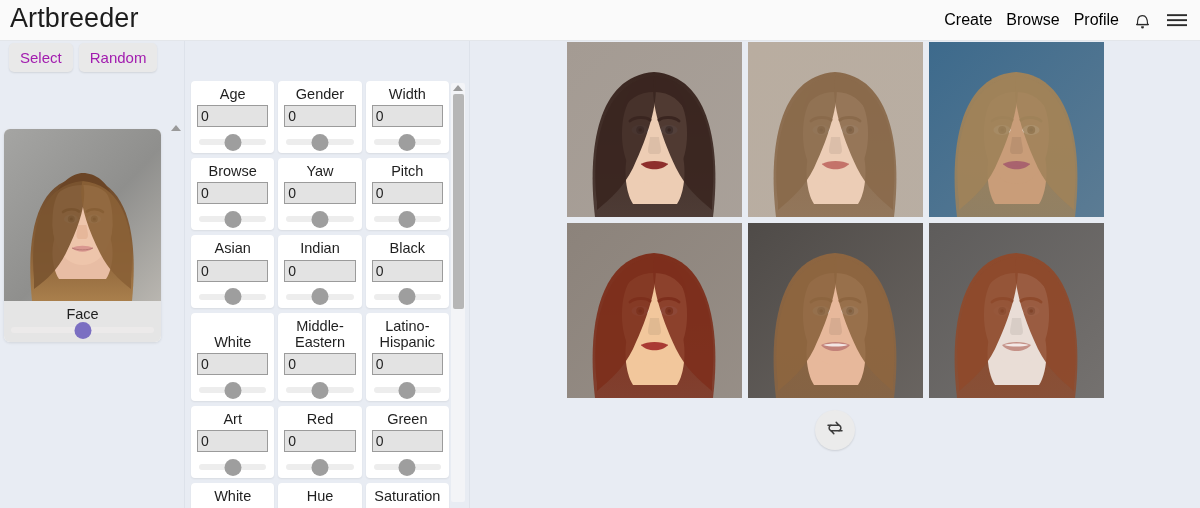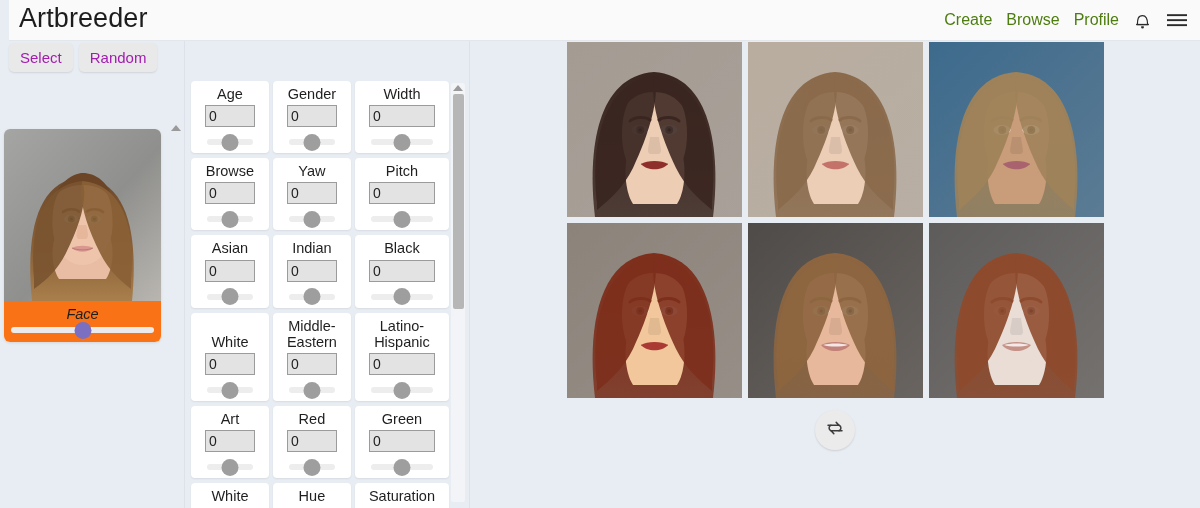--- a/index.html
+++ b/index.html
@@ -12,38 +12,37 @@
 
   
   .header {
     height: 41px;
     background: #fafafa;
     display: flex;
     align-items: center;
     justify-content: space-between;
     padding: 0 12px 0 10px;
     border-bottom: 1px solid #e3e6ea;
-    margin-left: 9px;
   }
   .brand {
     font-size: 27px;
     color: #1c1c1c;
     font-weight: 400;
     letter-spacing: .1px;
     line-height: 1;
     padding-bottom: 3px;
   }
   .nav {
     display: flex;
     align-items: center;
     gap: 14px;
   }
   .nav-link {
     font-size: 16px;
-    color: #4d7c0f;
+    color: #000000;
     cursor: pointer;
     white-space: nowrap;
   }
   .icon-btn {
     cursor: pointer;
     display: flex;
     align-items: center;
     justify-content: center;
   }
 
@@ -95,22 +94,21 @@
     background: #fff;
     box-shadow: 0 1px 3px rgba(0,0,0,.10);
   }
   .portrait {
     width: 157px;
     height: 172px;
     display: block;
   }
   .parent-sliders {
     display: flex;
-    background: #f97316;
-    font-style: italic;
+    background: #e5e5e5;
   }
   .pslot {
     flex: 1;
     padding: 5px 0 9px;
     text-align: center;
   }
   .pslot + .pslot { border-left: 1px solid #e6e6e6; }
   .pslot-label { font-size: 14.5px; color: #1f1f1f; margin-bottom: 5px; }
   .track {
     position: relative;
@@ -163,21 +161,21 @@
     padding: 0 20px 0 6px;
   }
   .gene-grid {
     display: grid;
     grid-template-columns: repeat(3, 1fr);
     gap: 5px 4px;
   }
   .gene-card {
     background: #fff;
     border-radius: 4px;
-    padding: 5px 14px 8px;
+    padding: 5px 6px 8px;
     text-align: center;
     box-shadow: 0 1px 2px rgba(0,0,0,.07);
     display: flex;
     flex-direction: column;
     justify-content: flex-end;
   }
   .gene-label {
     font-size: 14.5px;
     color: #1f1f1f;
     line-height: 1.12;

